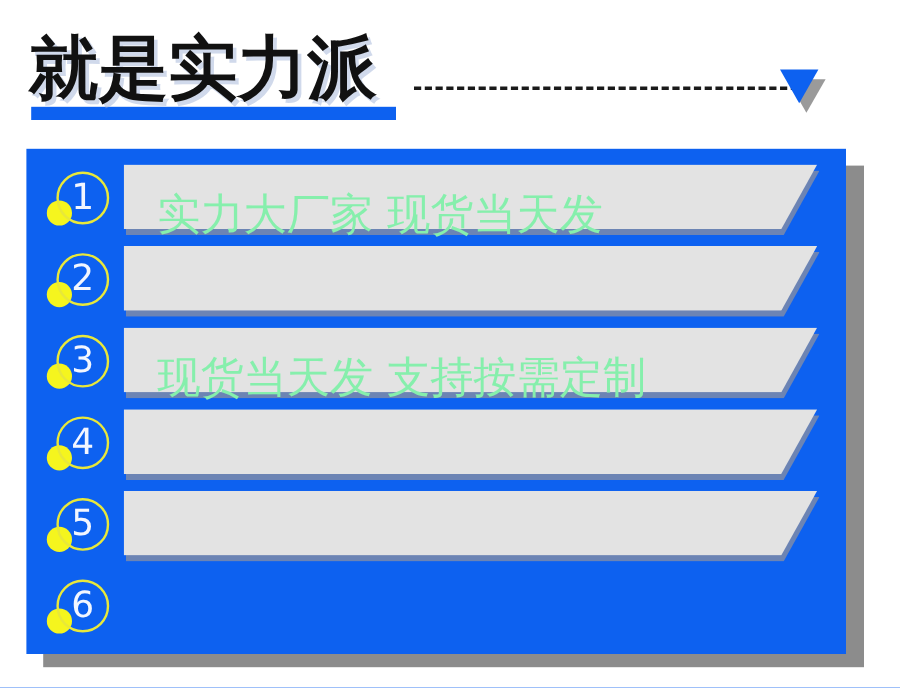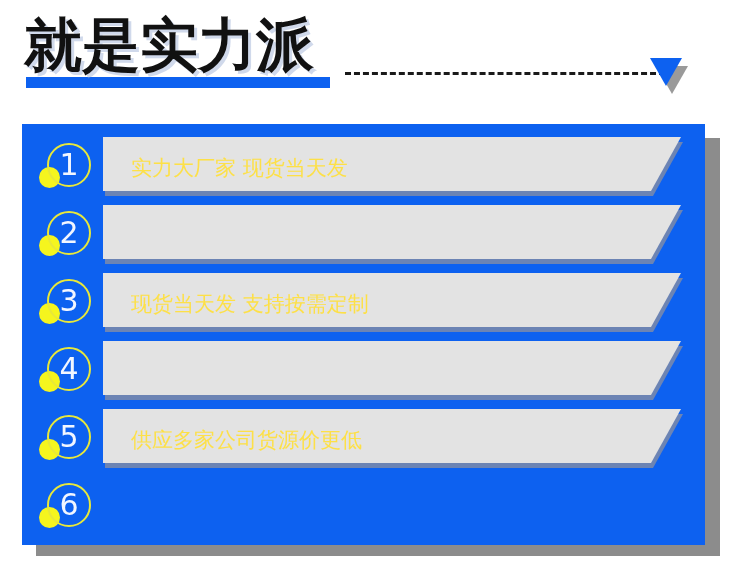--- a/index.html
+++ b/index.html
@@ -20,21 +20,21 @@
     position: absolute;
     left: 0;
     top: 0;
     width: 750px;
     height: 118px;
   }
 
   #title-wrap {
     position: absolute;
     left: 24px;
-    top: 12px;
+    top: 24px;
     height: 72px;
   }
 
   #title-text {
     font-family: "DejaVu Sans", "Liberation Sans", sans-serif;
     font-size: 58px;
     font-weight: bold;
     line-height: 66px;
     color: #111111;
     letter-spacing: 0px;
@@ -184,25 +184,25 @@
     left: 0px;
     top: 0px;
     width: 578px;
     height: 54px;
     background: #e3e3e3;
     clip-path: polygon(0 0, 100% 0, calc(100% - 30px) 100%, 0 100%);
   }
   .bar-label {
     position: absolute;
     left: 28px;
-    top: 4px;
+    top: 16px;
     height: 54px;
     line-height: 54px;
-    font-size: 21px;
-    color: #fde047;
+    font-size: 36px;
+    color: #86efac;
     white-space: nowrap;
     font-family: "DejaVu Sans", "Liberation Sans", sans-serif;
   }
 </style>
 </head>
 <body>
 
 <div id="header">
 
   <div id="title-wrap">
@@ -276,21 +276,20 @@
 
     <div class="row">
       <div class="marker">
         <div class="dot"></div>
         <div class="ring"></div>
         <div class="num">5</div>
       </div>
       <div class="bar-wrap">
         <div class="bar-shadow"></div>
         <div class="bar"></div>
-        <div class="bar-label">供应多家公司货源价更低</div>
       </div>
     </div>
 
     <div class="row">
       <div class="marker">
         <div class="dot"></div>
         <div class="ring"></div>
         <div class="num">6</div>
       </div>
     </div>

